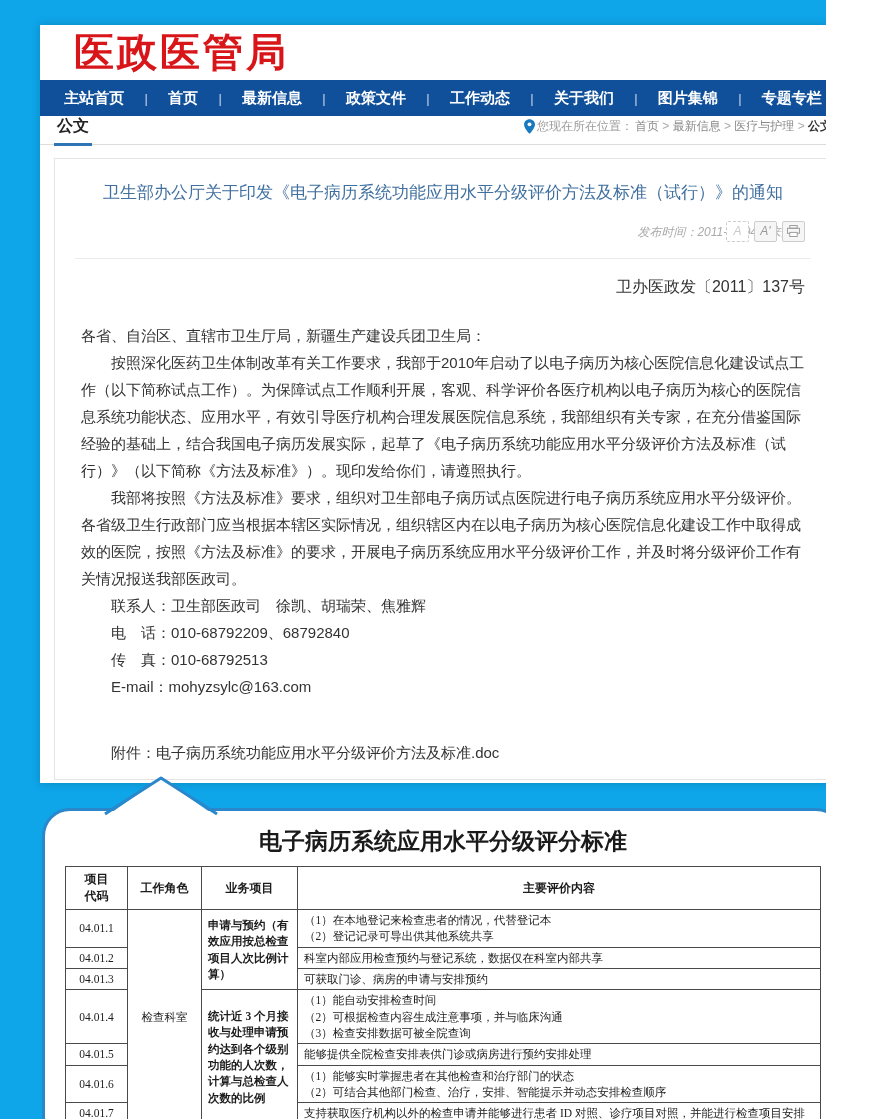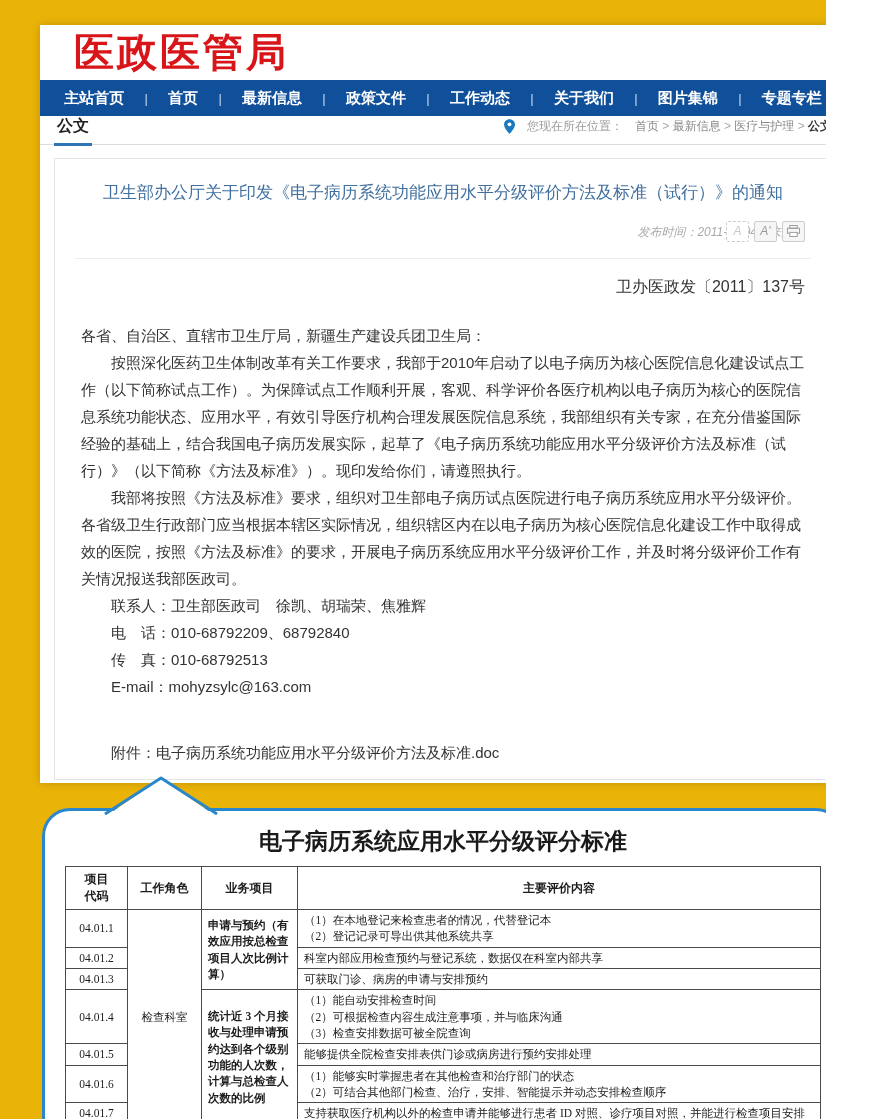--- a/index.html
+++ b/index.html
@@ -1,37 +1,37 @@
 <!DOCTYPE html>
 <html><head>
 <meta charset="utf-8">
 <style>
   * { margin:0; padding:0; box-sizing:border-box; }
   html,body { background:#fff; }
   body { font-family:"Liberation Sans","DejaVu Sans",sans-serif; }
-  .page { position:relative; width:826px; height:1119px; background:#eab308; overflow:hidden;padding-left:8px; }
+  .page { position:relative; width:826px; height:1119px; background:#0ea5e9; overflow:hidden;padding-left:8px; }
 
   
   .card { position:absolute; left:40px; top:25px; width:806px; height:758px;
           background:#fff; box-shadow:0 0 9px rgba(0,0,0,.18);
           display:flex; flex-direction:column; }
   .masthead { height:92px; display:flex; align-items:center; padding-left:34px; }
   .logo { color:#d8161a; font-size:40px; font-weight:bold; letter-spacing:3px; cursor:pointer; }
 
   .navbar { background:#10509a; height:36px; }
   .navbar ul { list-style:none; display:flex; align-items:center; justify-content:space-around;
                height:36px; padding:0 14px; }
   .nav-item { color:#fff; font-size:15px; font-weight:bold; cursor:pointer; white-space:nowrap; }
   .sep { color:rgba(255,255,255,.75); font-size:13px; font-weight:normal; }
 
   .section-bar { display:flex; justify-content:space-between; align-items:flex-end;
                  height:38px; padding:0 14px; border-bottom:1px solid #dcdcdc; }
   .section-title { display:inline-block; font-size:16px; font-weight:bold; color:#222;
                    padding:0 3px 6px; border-bottom:3px solid #2f74b5; margin-bottom:-2px; }
-  .breadcrumb { display:flex; align-items:center; gap:12px; font-size:12px; color:#9a9a9a;
+  .breadcrumb { display:flex; align-items:center; gap:2px; font-size:12px; color:#9a9a9a;
                 padding-bottom:9px; }
   .breadcrumb .crumb { color:#8a8a8a; cursor:pointer; }
   .breadcrumb .crumb.current { color:#333; font-weight:bold; }
   .crumb-sep { color:#aaa; }
   .pin { flex:0 0 auto; }
 
   
   .doc-box { flex:1; margin:13px 14px 14px; border:1px solid #e4e4e4; padding:14px 26px 16px; }
   .article-title { text-align:center; color:#40709f; font-size:17px; font-weight:normal;
                    line-height:1.45; margin:8px 0 18px; }

